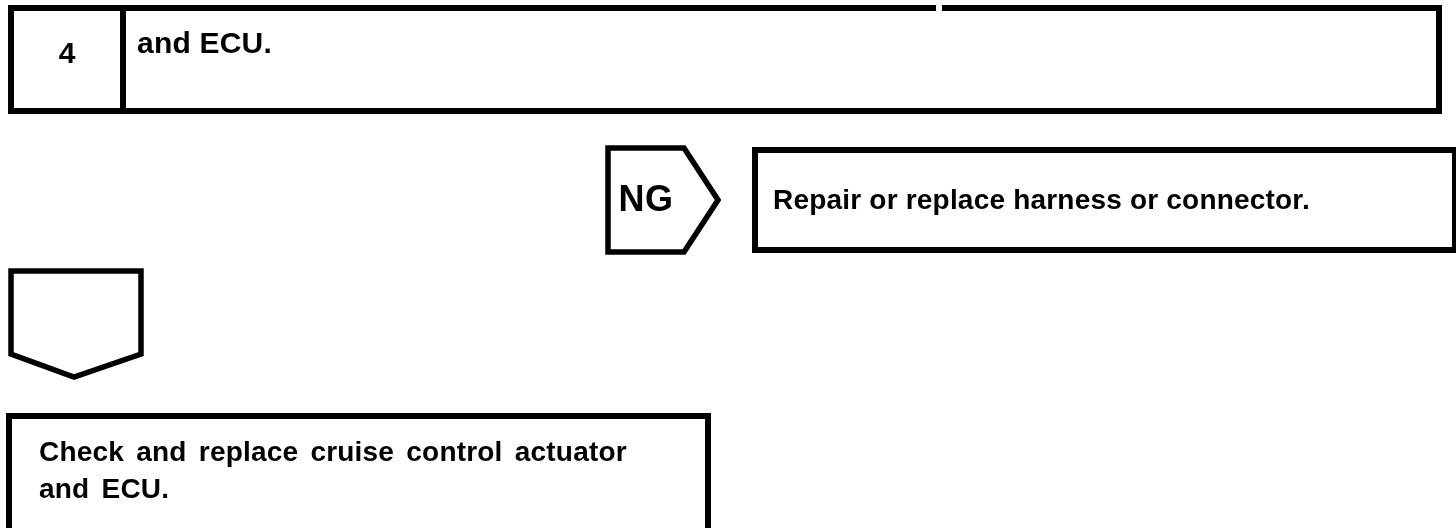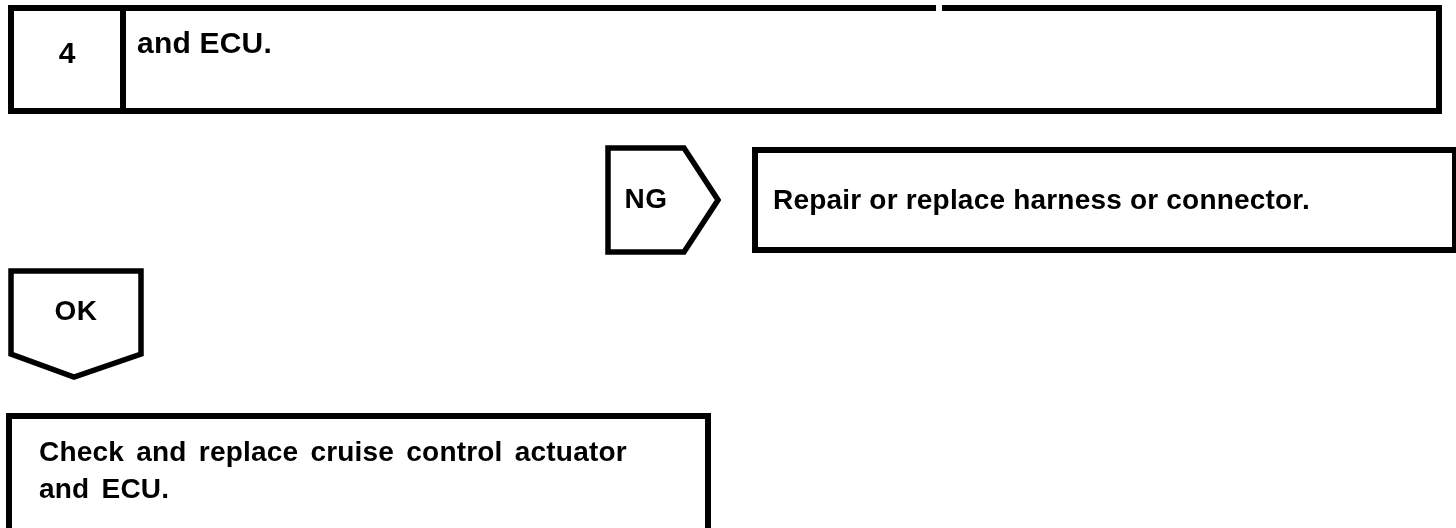--- a/index.html
+++ b/index.html
@@ -76,21 +76,21 @@
   .ng-wrap svg, .ok-wrap svg {
     position: absolute;
     left: 0; top: 0;
     display: block;
   }
   .conn-label {
     position: absolute;
     display: flex;
     align-items: center;
     justify-content: center;
-    font-size: 28px;
+    font-size: 36px;
     letter-spacing: 0.5px;
   }
   .conn-label.ng {
     left: 0; top: 0;
     width: 82px; height: 108px;
   }
   .conn-label.ok {
     left: 0; top: 0;
     width: 136px; height: 86px;
   }
@@ -143,21 +143,20 @@
   </div>
 
   <div class="box action-box">
     <span>Repair or replace harness or connector.</span>
   </div>
 
   <div class="ok-wrap">
     <svg width="136" height="112" viewBox="0 0 136 112">
       <polygon points="3,3 133,3 133,86 66,109 3,86" fill="#ffffff" stroke="#000000" stroke-width="5.5" stroke-linejoin="miter"></polygon>
     </svg>
-    <span class="conn-label ok">OK</span>
   </div>
 
   <div class="box result-box">
     <div class="line">Check and replace cruise control actuator</div>
     <div class="line">and ECU.</div>
   </div>
 
 </div>
 
 </body></html>

